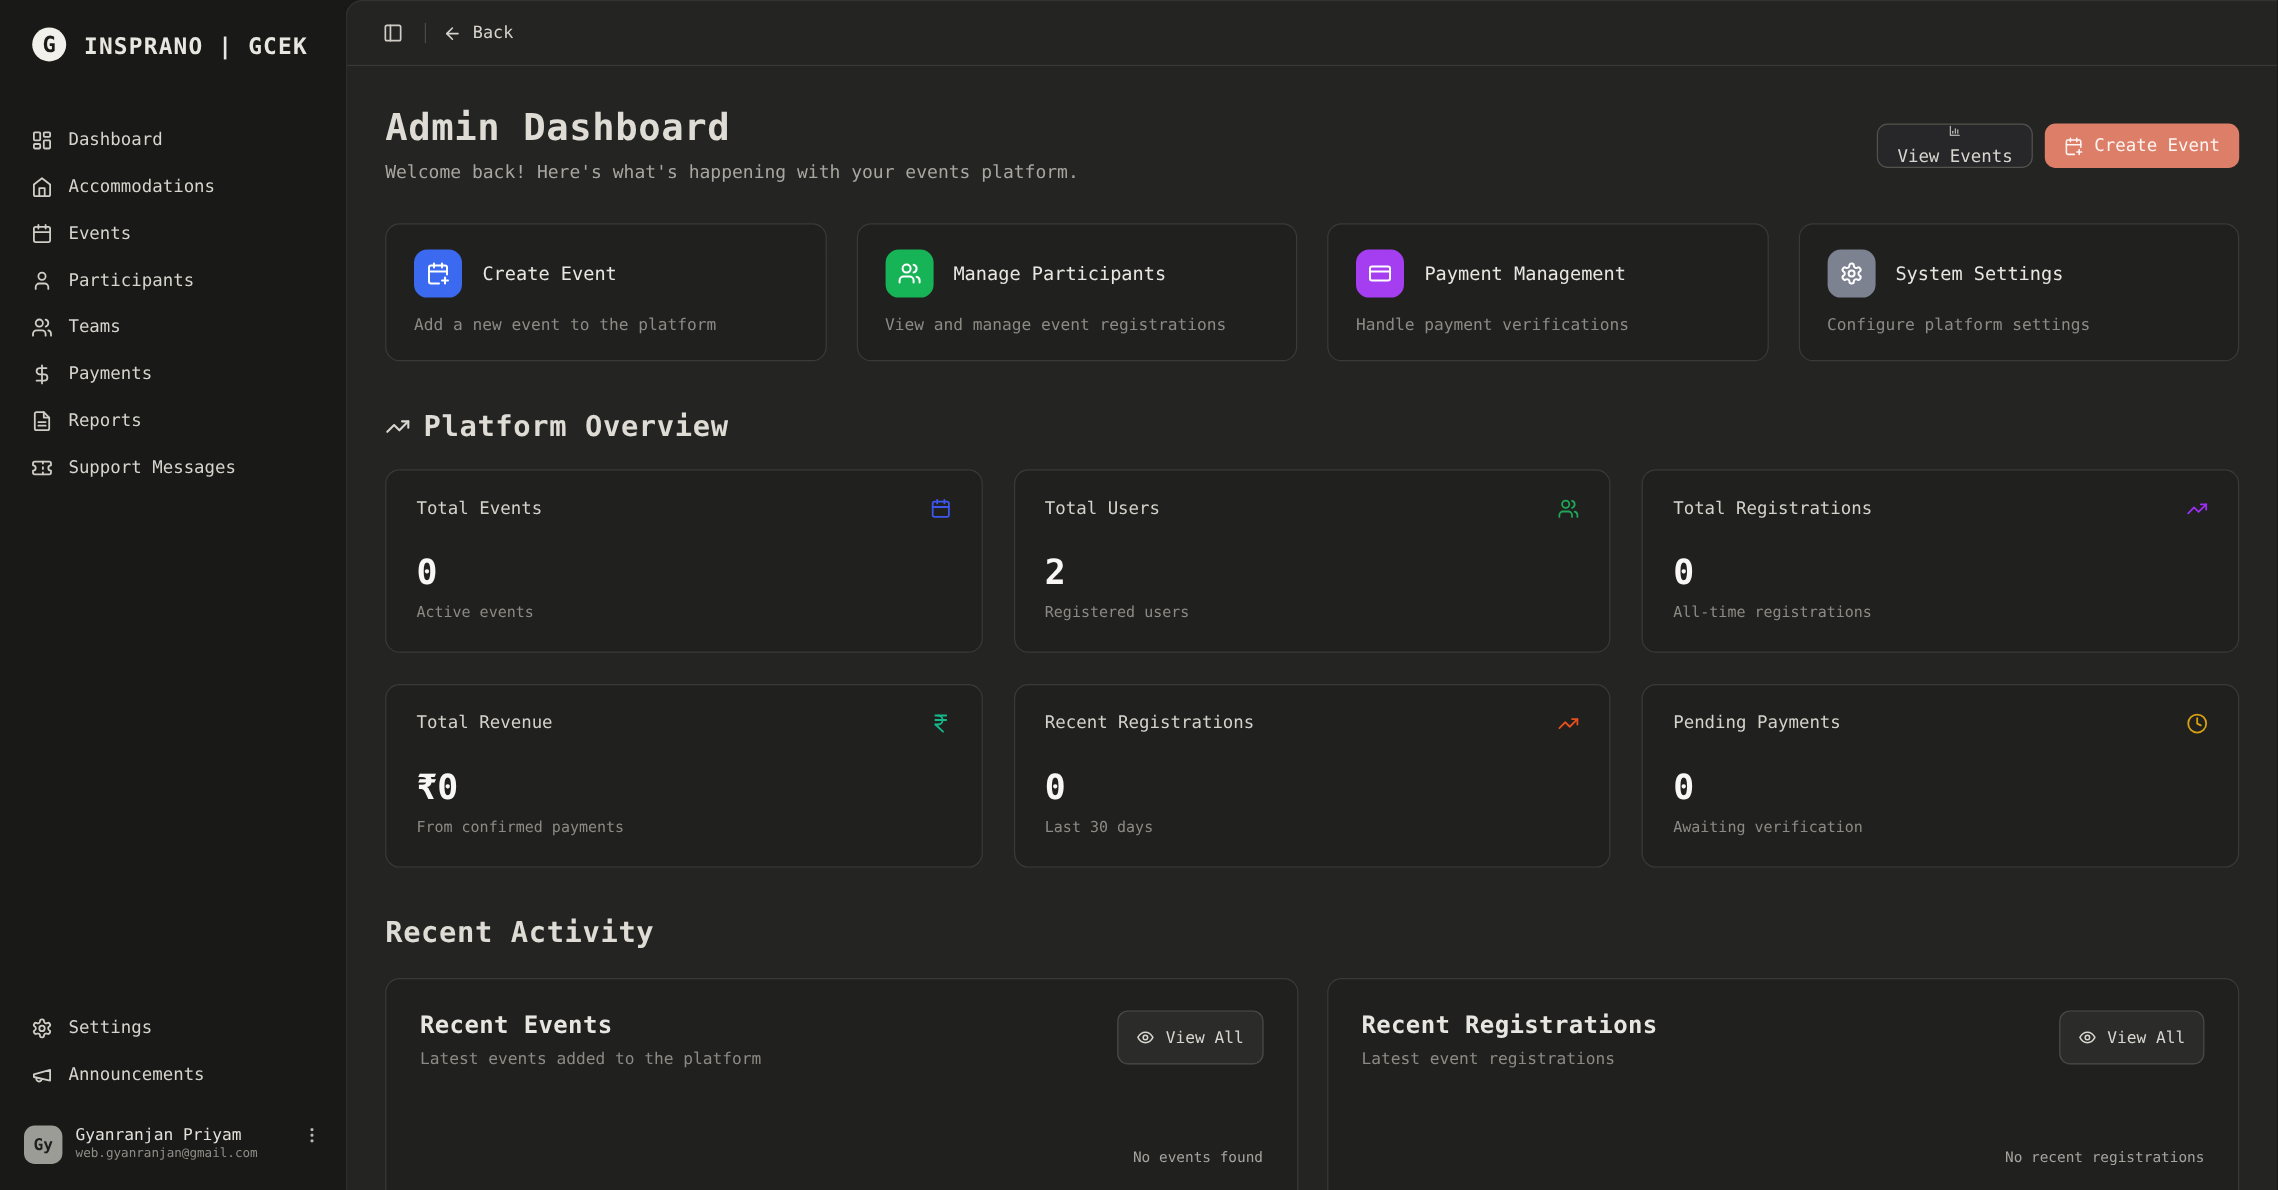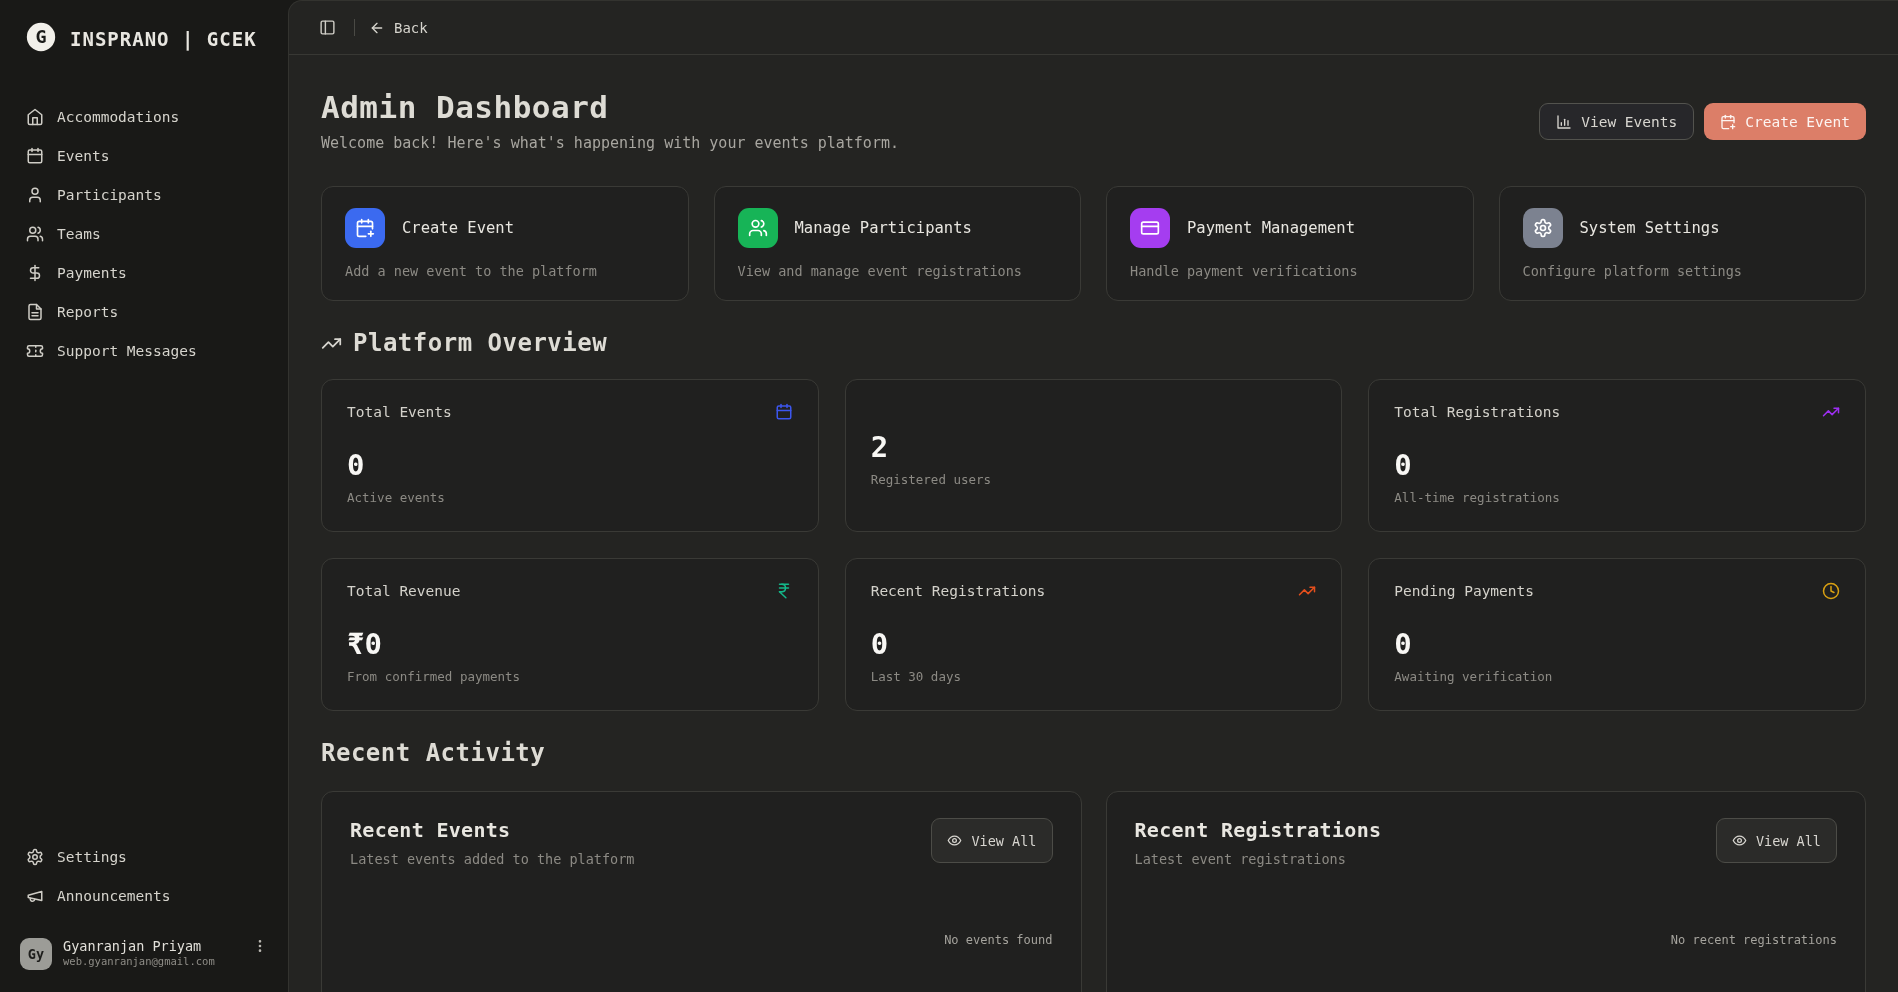--- a/index.html
+++ b/index.html
@@ -39,34 +39,34 @@
 
   .content { flex:1; overflow:hidden; padding:34px 32px 0; }
 
   
   .page-header { display:flex; align-items:center; justify-content:space-between; }
   .page-title { font-size:31px; font-weight:bold; color:#dedcd5; letter-spacing:0.5px; }
   .page-subtitle { margin-top:9px; font-size:15px; color:#a8a6a0; }
   .header-actions { display:flex; gap:10px; align-self:flex-start; margin-top:14px; }
   .btn { display:flex; align-items:center; gap:9px; height:37px; padding:0 16px; border-radius:9px; font-size:14.5px; font-family:inherit; cursor:pointer; }
   .btn .ic { width:16px; height:16px; }
-  .btn-outline { background:#27272a; border:1px solid #53534e; color:#d8d6d0; }
+  .btn-outline { background:#27272a; border:1px solid #53534e; color:#d8d6d0;flex-direction:column; }
   .btn-accent { border:none; color:#fdf5f2; }
 
   
   .quick-grid { margin-top:34px; display:grid; grid-template-columns:repeat(4,1fr); gap:25px; }
   .quick-card { background:#20201f; border:1px solid #3a3a36; border-radius:12px; padding:21px 23px; cursor:pointer; }
   .quick-top { display:flex; align-items:center; gap:17px; }
   .icon-tile { width:40px; height:40px; border-radius:11px; display:flex; align-items:center; justify-content:center; color:#ffffff; flex-shrink:0; }
   .icon-tile .ic { width:20px; height:20px; }
   .quick-title { font-size:15.5px; color:#e8e6e0; }
   .quick-desc { margin-top:15px; font-size:13.5px; color:#8c8a84; }
 
   
-  .section-title { margin-top:28px; display:flex; align-items:center; gap:11px; font-size:24px; font-weight:bold; color:#dedcd5; letter-spacing:0.5px; }
+  .section-title { margin-top:40px; display:flex; align-items:center; gap:11px; font-size:24px; font-weight:bold; color:#dedcd5; letter-spacing:0.5px; }
   .section-title .ic { width:21px; height:21px; color:#d8d6d0; }
 
   
   .stats-grid { margin-top:22px; display:grid; grid-template-columns:repeat(3,1fr); gap:26px 26px; }
   .stat-card { background:#20201f; border:1px solid #3a3a36; border-radius:12px; padding:23px 25px; height:153px; }
   .stat-top { display:flex; align-items:center; justify-content:space-between;gap:28px; }
   .stat-label { font-size:14.5px; color:#d4d2cb; }
   .stat-icon .ic { width:18px; height:18px; }
   .stat-value { margin-top:30px; font-size:29px; font-weight:bold; color:#f8f7f4; line-height:1; }
   .stat-desc { margin-top:10px; font-size:12.5px; color:#8c8a84; }
@@ -196,20 +196,26 @@
       <span>
         <svg width="34" height="34" viewBox="0 0 24 24">
             <circle cx="12" cy="12" r="10" fill="#f2f0ea"></circle>
             <text x="12" y="16.5" text-anchor="middle" font-size="13" font-weight="bold" fill="#1b1b19" font-family="DejaVu Sans Mono, monospace">G</text>
           </svg>
       </span>
       <span class="logo-text">INSPRANO | GCEK</span>
     </div>
 
     <nav class="nav">
+      <a class="nav-item">
+        <svg class="ic">
+            <use href="#i-dash"></use>
+          </svg>
+        <span>Dashboard</span>
+      </a>
       <a class="nav-item">
         <svg class="ic">
             <use href="#i-home"></use>
           </svg>
         <span>Accommodations</span>
       </a>
       <a class="nav-item">
         <svg class="ic">
             <use href="#i-calendar"></use>
           </svg>
@@ -379,20 +385,28 @@
               <span class="stat-icon" style="color: rgb(60, 86, 238);">
                   <svg class="ic">
                     <use href="#i-calendar"></use>
                   </svg>
                 </span>
             </div>
             <div class="stat-value">0</div>
             <div class="stat-desc">Active events</div>
           </div>
           <div class="stat-card">
+            <div class="stat-top">
+              <span class="stat-label">Total Users</span>
+              <span class="stat-icon" style="color: rgb(31, 166, 87);">
+                  <svg class="ic">
+                    <use href="#i-users"></use>
+                  </svg>
+                </span>
+            </div>
             <div class="stat-value">2</div>
             <div class="stat-desc">Registered users</div>
           </div>
           <div class="stat-card">
             <div class="stat-top">
               <span class="stat-label">Total Registrations</span>
               <span class="stat-icon" style="color: rgb(157, 47, 242);">
                   <svg class="ic">
                     <use href="#i-trending-up"></use>
                   </svg>

